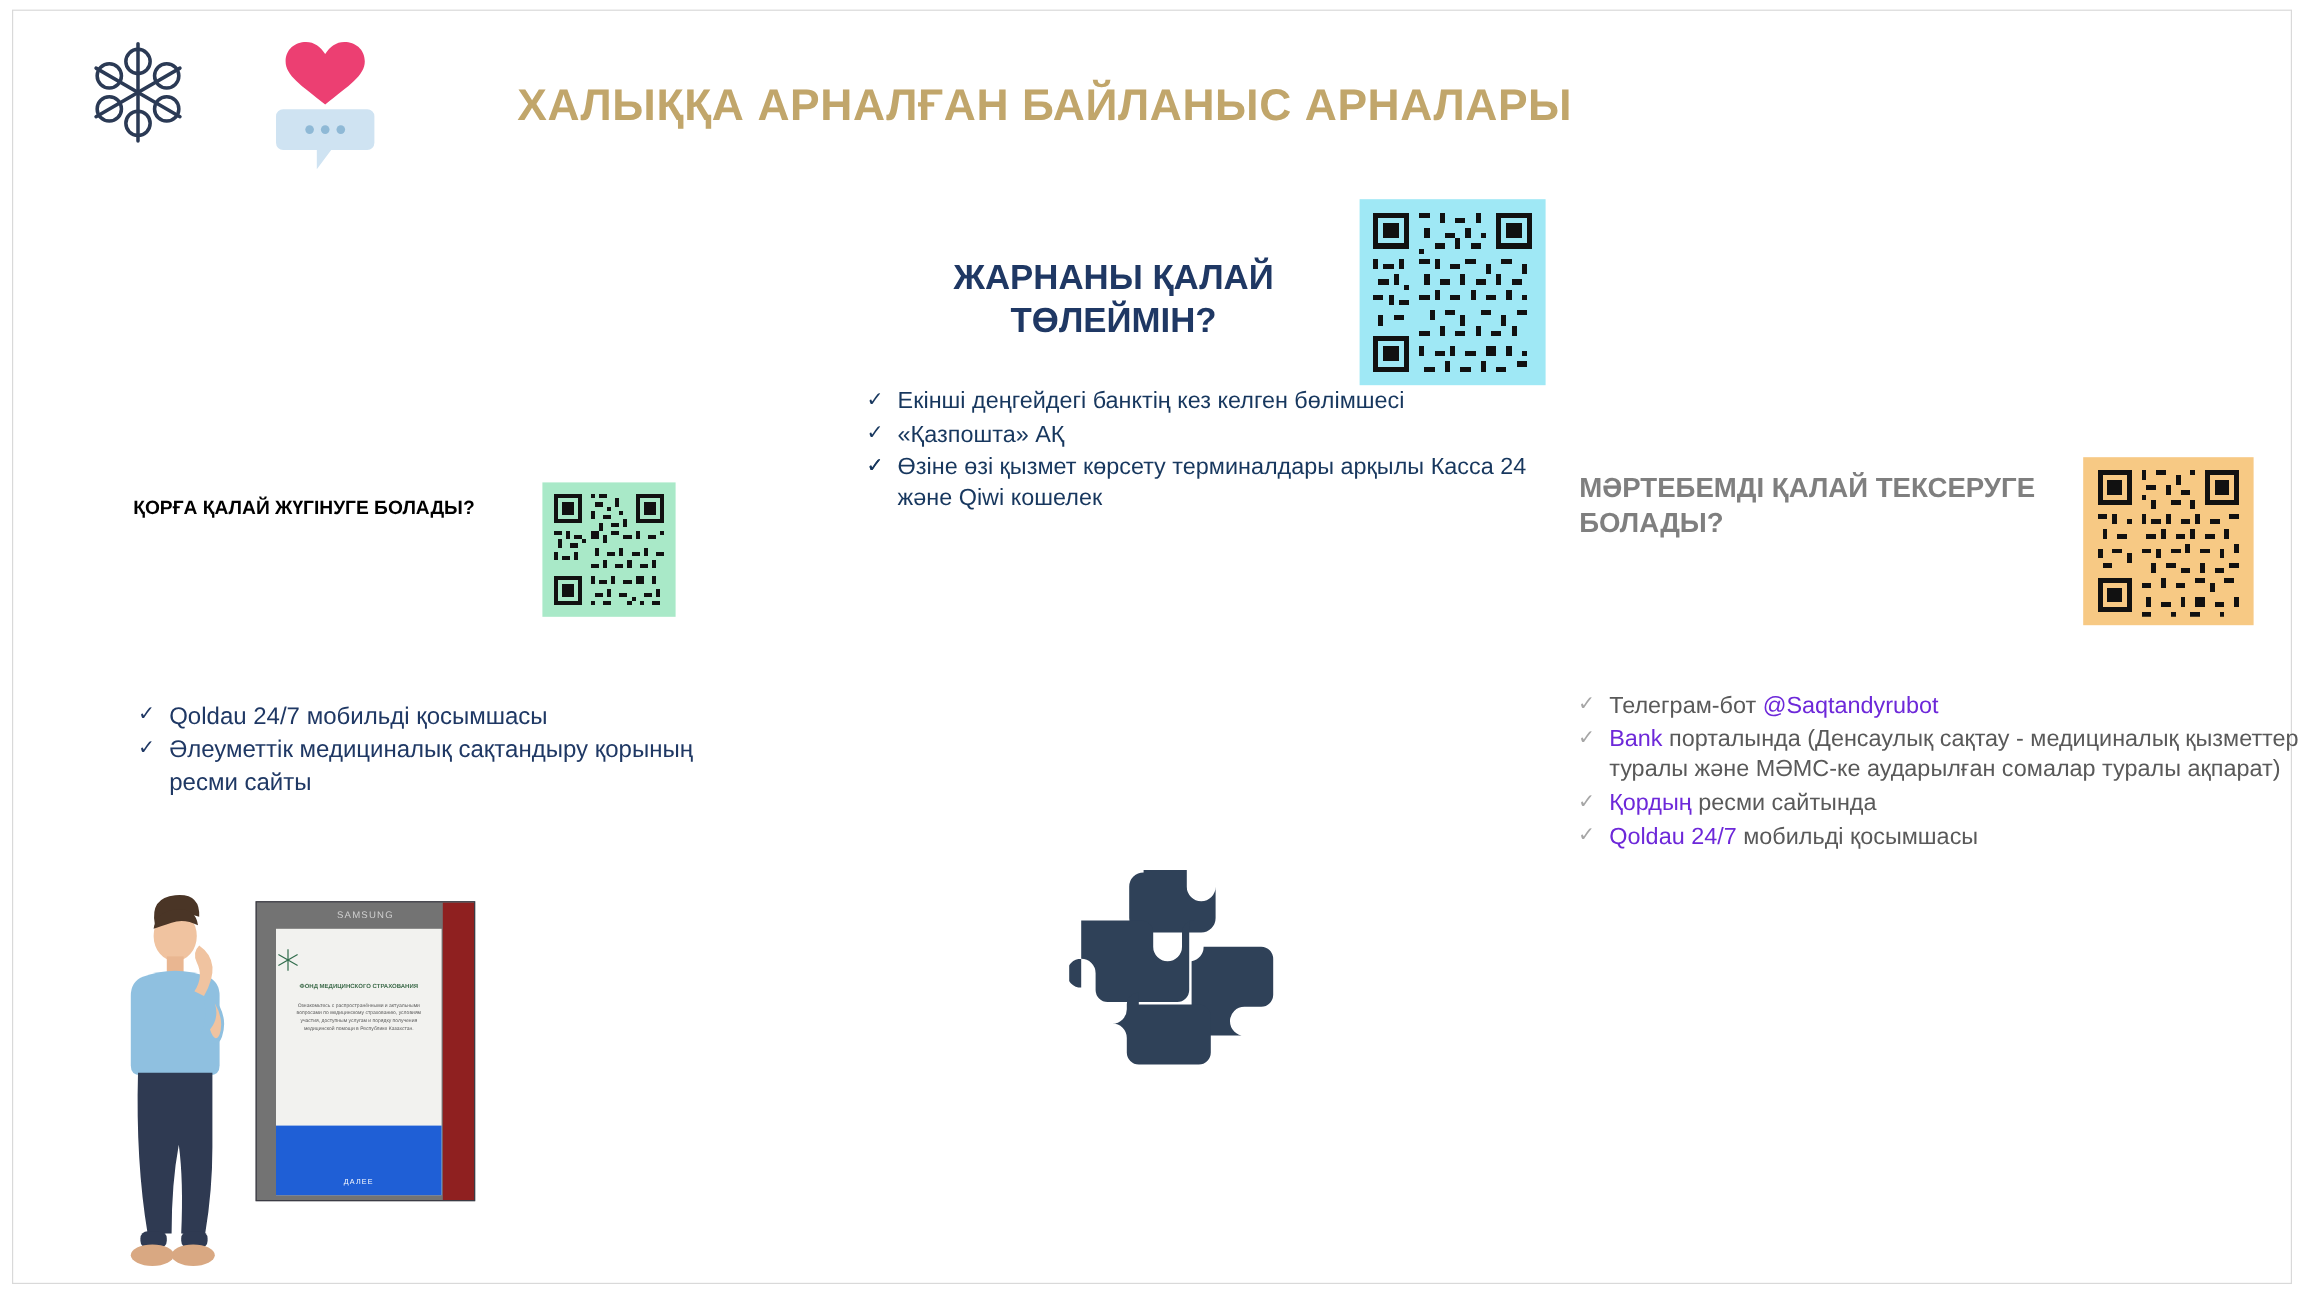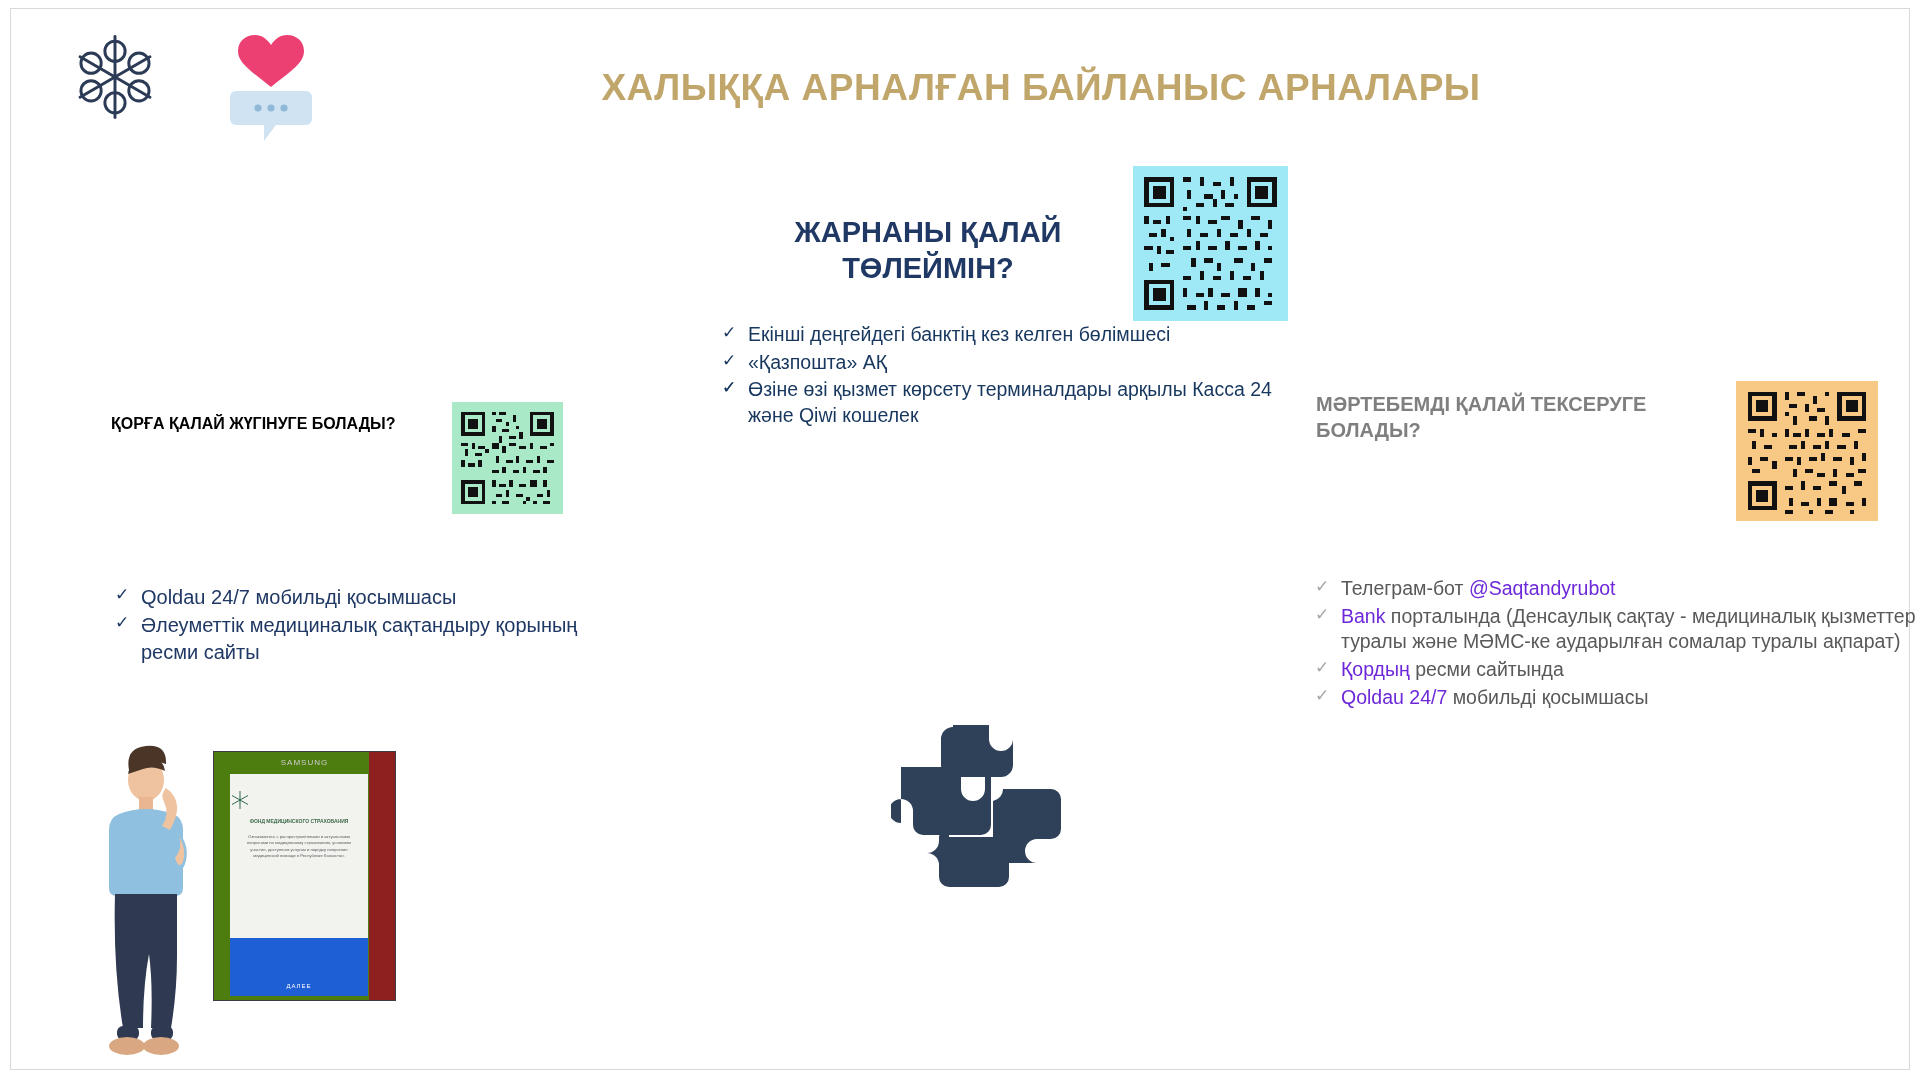--- a/index.html
+++ b/index.html
@@ -38,21 +38,21 @@
     left: 205px;
     top: 20px;
     width: 110px;
     height: 112px;
   }
   .main-title {
     position: absolute;
     left: 420px;
     top: 58px;
     width: 1220px;
-    text-align: center;
+    text-align: left;
     font-size: 37px;
     font-weight: bold;
     letter-spacing: 0.5px;
     color: #c1a66b;
   }
 
   
   .block-title {
     font-weight: bold;
     line-height: 1.22;
@@ -134,21 +134,21 @@
     padding: 7px;
     box-sizing: border-box;
   }
 
   
   .right-title {
     position: absolute;
     left: 1305px;
     top: 383px;
     width: 420px;
-    font-size: 20px;
+    font-size: 23px;
     color: #7f7f7f;
     font-weight: bold;
     line-height: 1.28;
   }
   .right-list {
     position: absolute;
     left: 1300px;
     top: 567px;
     width: 620px;
     font-size: 19.5px;
@@ -190,21 +190,21 @@
     top: 725px;
     width: 110px;
     height: 330px;
   }
   .phone-photo {
     position: absolute;
     left: 202px;
     top: 742px;
     width: 183px;
     height: 250px;
-    background: #4d7c0f;
+    background: #737373;
     border: 1px solid #3b3b44;
     box-sizing: border-box;
     overflow: hidden;
   }
   .phone-photo .brand {
     position: absolute;
     top: 6px;
     left: 0;
     width: 100%;
     text-align: center;

